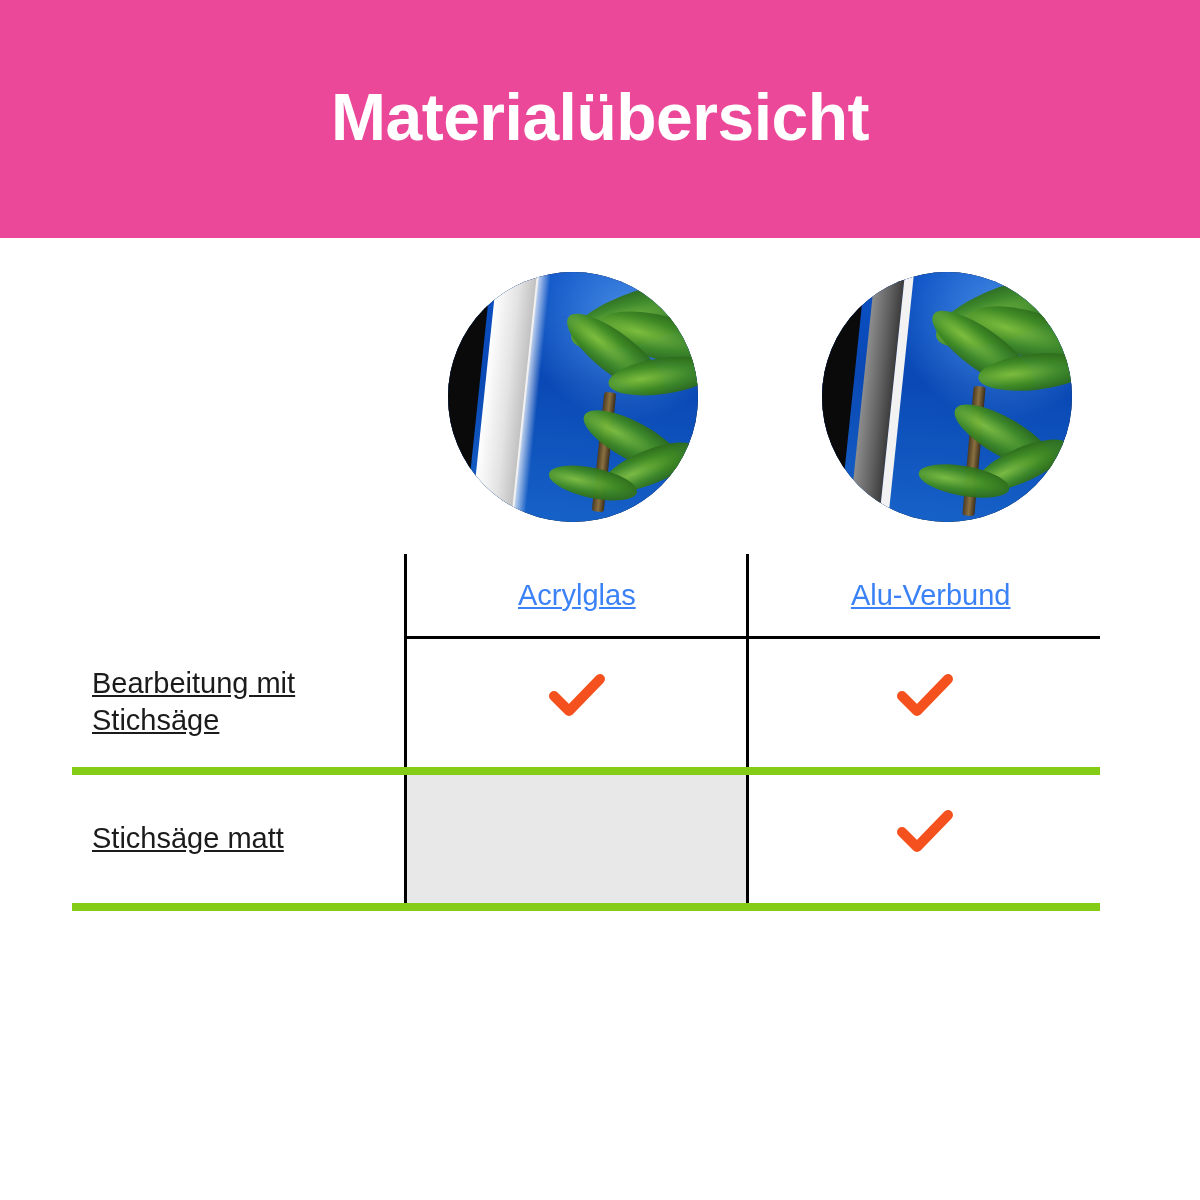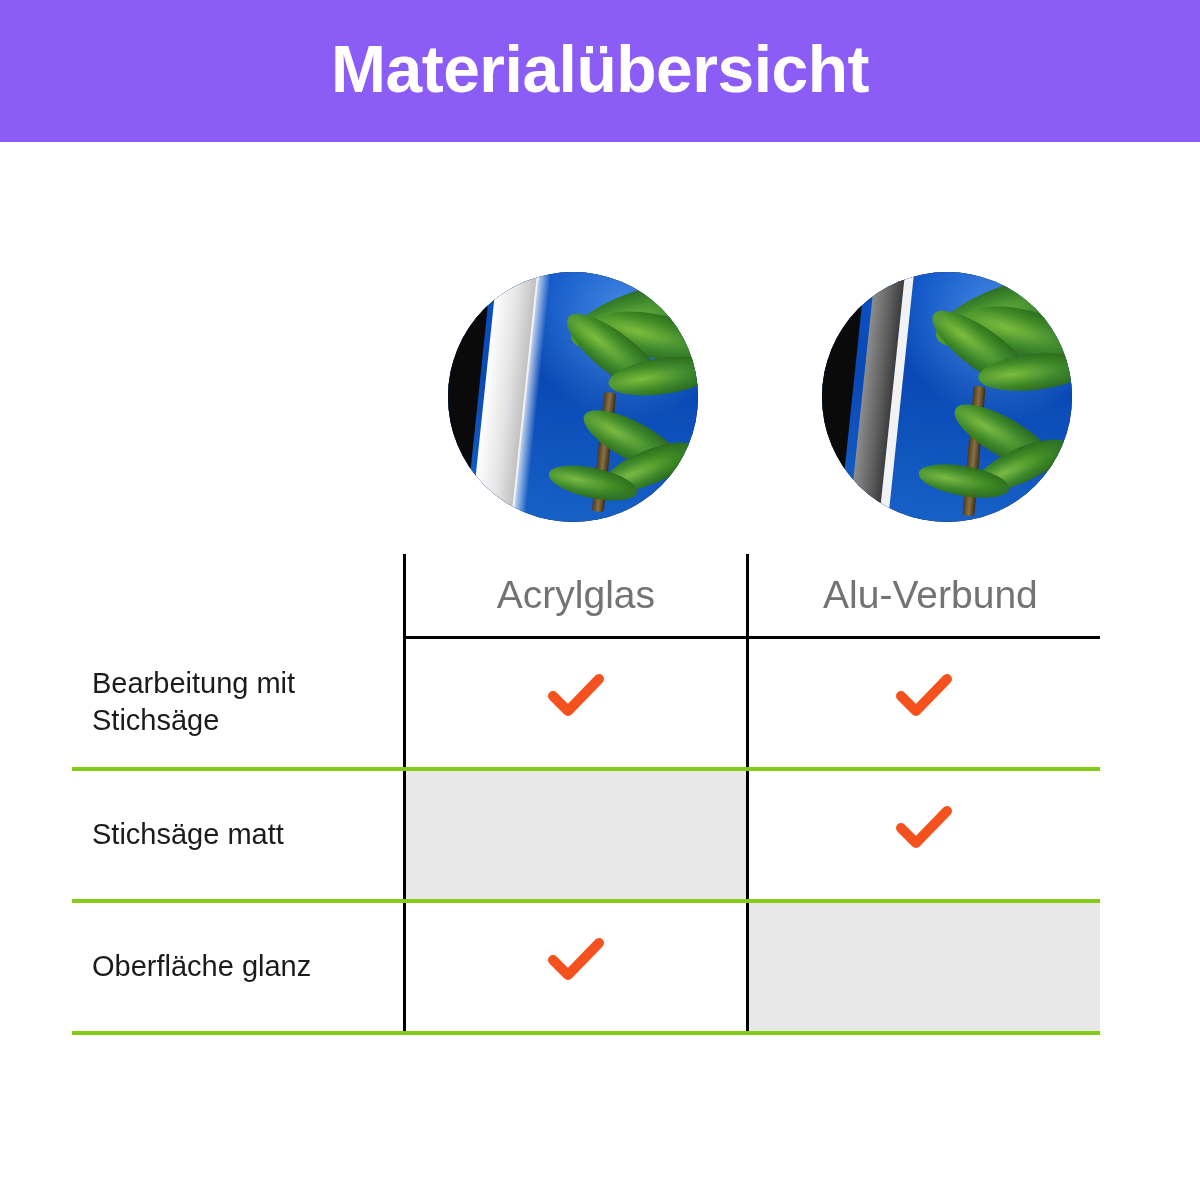--- a/index.html
+++ b/index.html
@@ -17,22 +17,22 @@
     position: relative;
     width: 1200px;
     height: 1200px;
   }
   
   .header {
     position: absolute;
     left: 0;
     top: 0;
     width: 1200px;
-    height: 142px;
-    background: #8b5cf6;
+    height: 238px;
+    background: #ec4899;
     display: flex;
     align-items: center;
     justify-content: center;
   }
   .header-title {
     color: #ffffff;
     font-size: 66px;
     font-weight: bold;
     letter-spacing: -0.5px;
     line-height: 1;
@@ -139,35 +139,37 @@
   .table td, .table th {
     padding: 0;
     vertical-align: middle;
     text-align: center;
   }
   .col-label { width: 322px; }
   .col-val   { width: 353px; }
 
   .head-row td {
     height: 82px;
-    font-size: 39px;
-    color: #737373;
+    font-size: 29px;
+    color: #3b82f6;
     font-weight: normal;
+    text-decoration: underline;
   }
   .head-row .col-label { border: none; }
   .head-row .hcell {
     border-left: 3px solid #000;
     border-bottom: 3px solid #000;
     height: 82px;
   }
   .head-row .hcell.last { border-right: 0; padding-left: 12px; }
 
   .data-row td {
     height: 128px;
-    border-bottom: 4px solid #84cc16;
+    border-bottom: 8px solid #84cc16;
+    text-decoration: underline;
   }
   .data-row .cell-label {
     text-align: left;
     padding-left: 20px;
     font-size: 29px;
     color: #1b1b1b;
     line-height: 1.3;
   }
   .data-row .cell-val {
     border-left: 3px solid #000;
@@ -266,27 +268,16 @@
         <td class="col-val cell-val shaded"></td>
         <td class="col-val cell-val">
           <span class="check">
             <svg width="56" height="44" viewBox="0 0 56 44" aria-hidden="true">
               <path d="M5 23 L20 38 L51 6" fill="none" stroke="#f4511e" stroke-width="10" stroke-linecap="round" stroke-linejoin="round"></path>
             </svg>
           </span>
         </td>
       </tr>
 
-      <tr class="data-row">
-        <td class="col-label cell-label">Oberfläche glanz</td>
-        <td class="col-val cell-val">
-          <span class="check">
-            <svg width="56" height="44" viewBox="0 0 56 44" aria-hidden="true">
-              <path d="M5 23 L20 38 L51 6" fill="none" stroke="#f4511e" stroke-width="10" stroke-linecap="round" stroke-linejoin="round"></path>
-            </svg>
-          </span>
-        </td>
-        <td class="col-val cell-val shaded"></td>
-      </tr>
     </tbody>
   </table>
 
 </div>
 
 </body></html>

